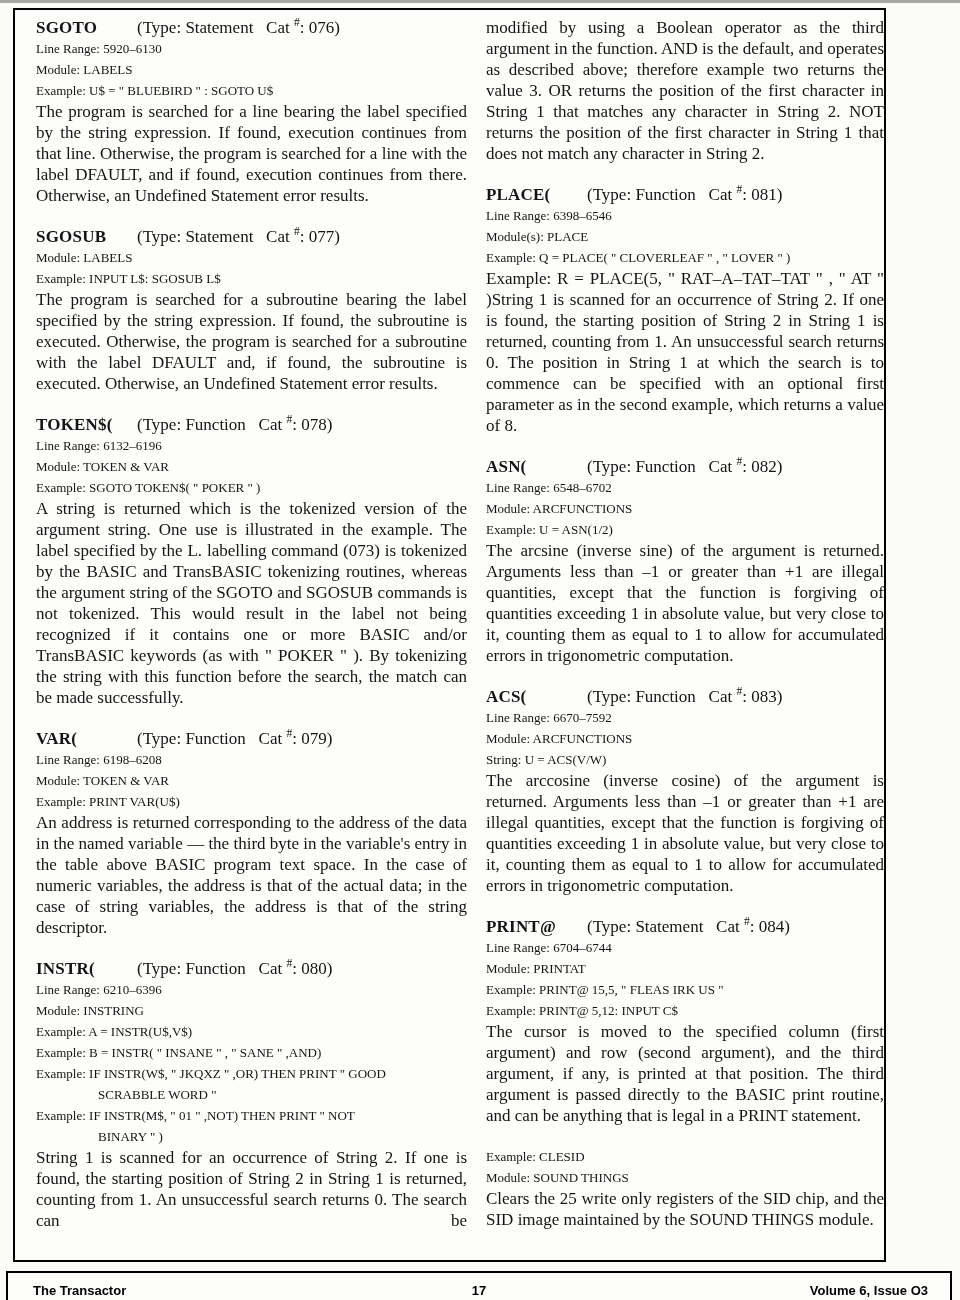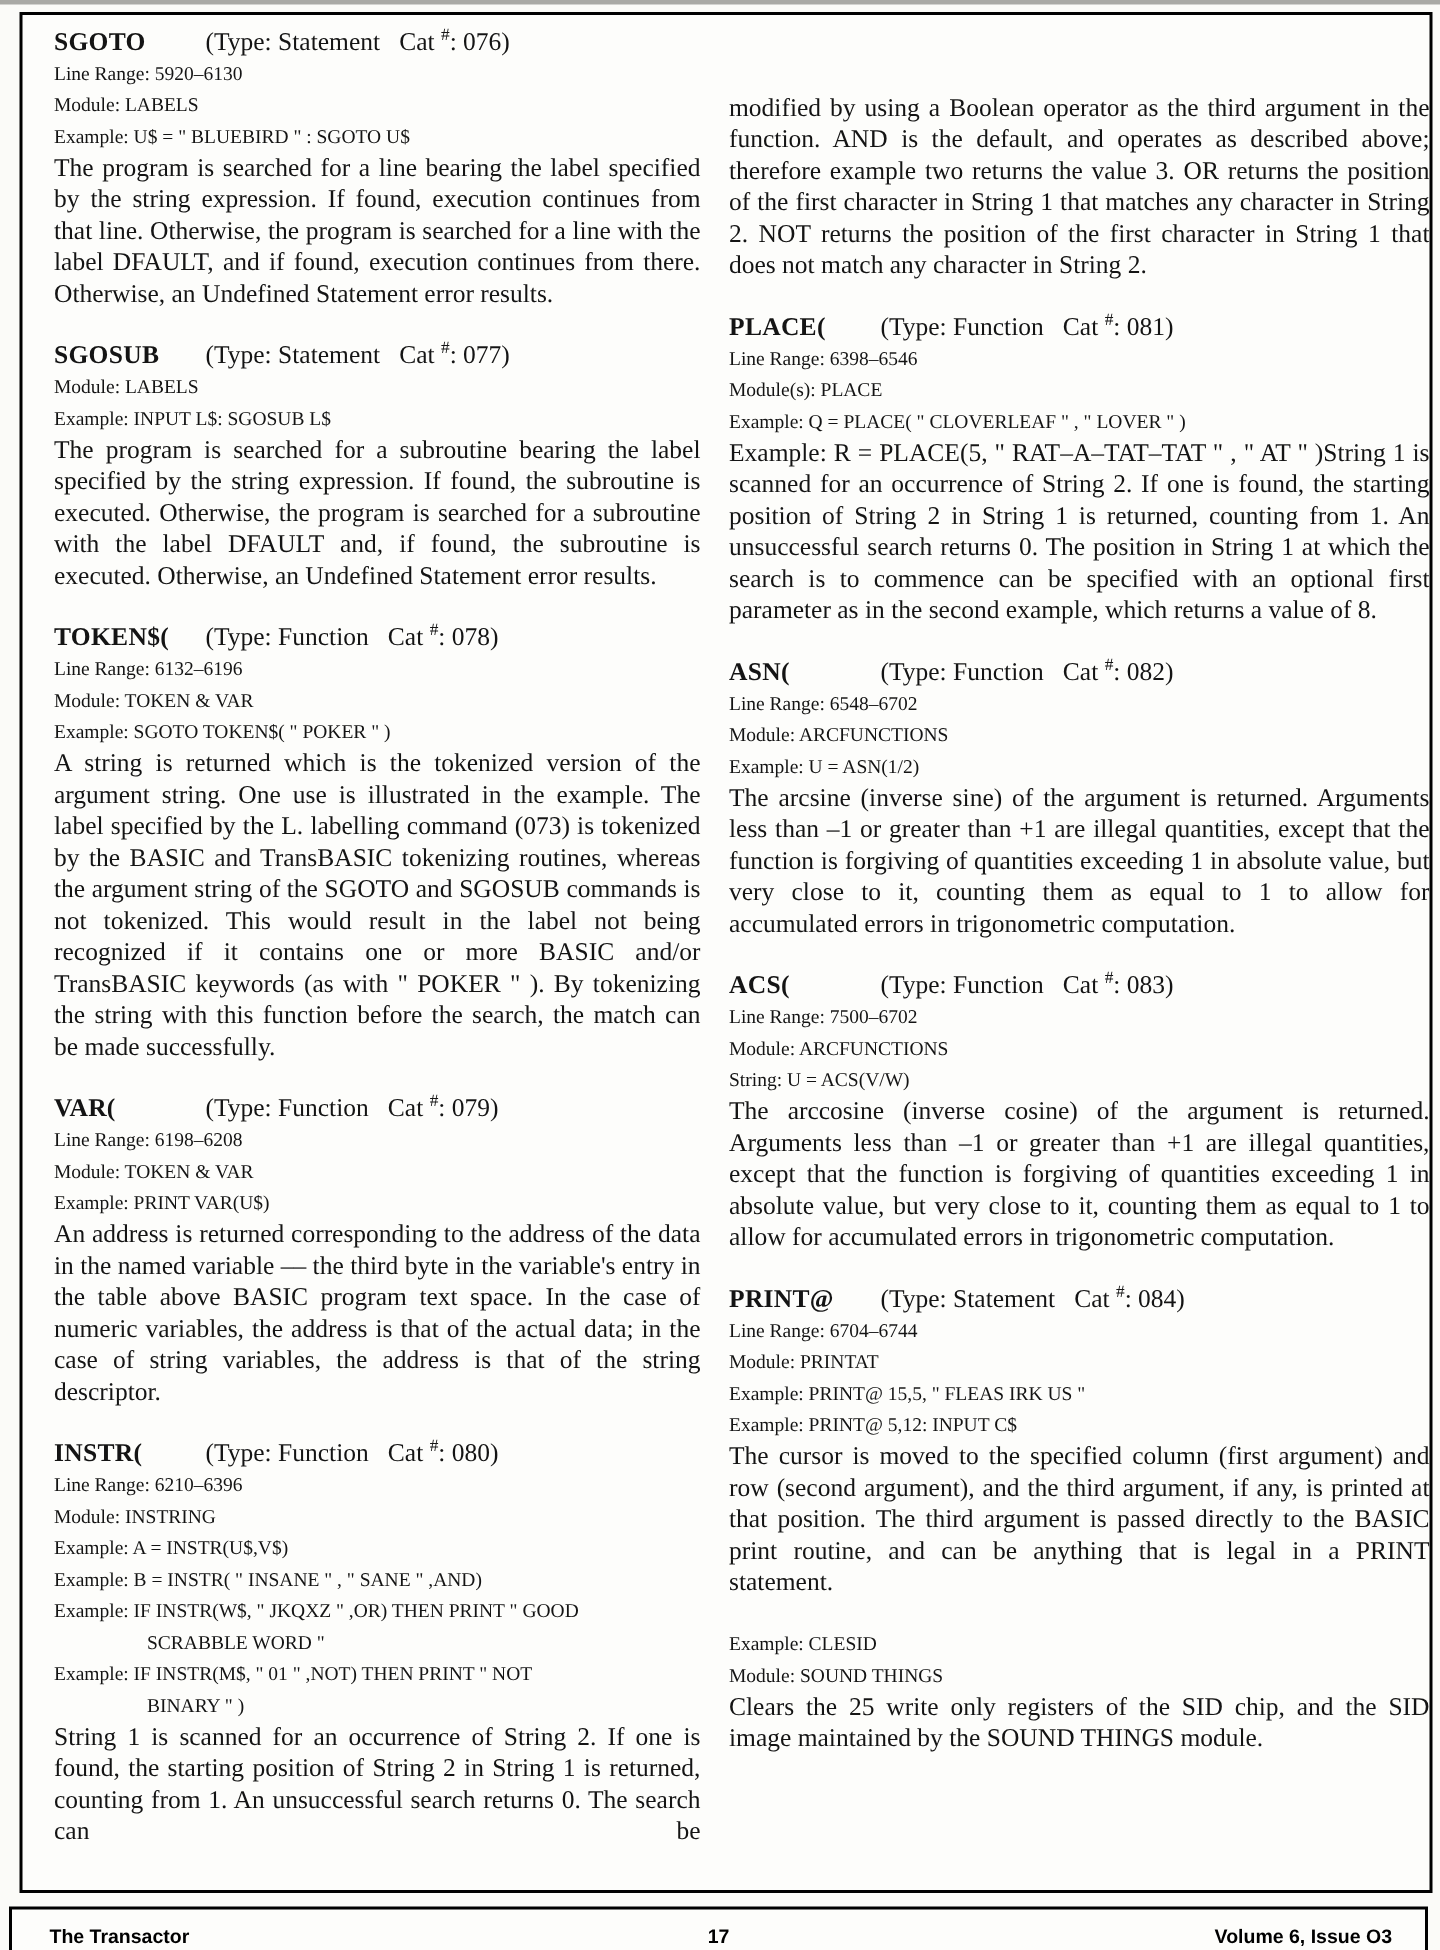--- a/index.html
+++ b/index.html
@@ -9,31 +9,31 @@
     font-family:"Liberation Serif", serif;
     color:#141414;
     position:relative;
   }
   .scan-edge {
     position:absolute; left:0; top:0; width:960px; height:3px;
     background:#a9a9a5;
   }
   .frame {
     position:absolute; left:13px; top:8px;
-    width:942px; height:1254px;
+    width:873px; height:1254px;
     border:2.5px solid #000;
     box-sizing:border-box;
     background:#fdfdfb;
     padding:7px 0 0 21px;
     display:flex; gap:19px;
     overflow:hidden;
   }
   .col { overflow:hidden; }
   .col-left  { width:431px; }
-  .col-right { flex:1;margin-top:44px; }
+  .col-right { flex:1; }
   .sec { margin:0 0 20px 0; }
   .sec-head { display:flex; line-height:21px; font-size:17px; }
   .sec-title { font-weight:bold; min-width:101px; letter-spacing:.2px; }
   .sec-info sup { font-size:68%; line-height:0; vertical-align:super; }
   .meta { font-size:13px; line-height:21px; white-space:normal; }
   .meta.hang-cont { padding-left:62px; }
   .body {
     margin:0; font-size:17px; line-height:21px;
     text-align:justify;
   }
@@ -148,21 +148,21 @@
       <div class="meta">Module: ARCFUNCTIONS</div>
       <div class="meta">Example: U = ASN(1/2)</div>
       <p class="body">The arcsine (inverse sine) of the argument is returned. Arguments less than –1 or greater than +1 are illegal quantities, except that the function is forgiving of quantities exceeding 1 in absolute value, but very close to it, counting them as equal to 1 to allow for accumulated errors in trigonometric computation.</p>
     </section>
 
     <section class="sec">
       <div class="sec-head">
         <span class="sec-title">ACS(</span>
         <span class="sec-info">(Type: Function  Cat <sup>#</sup>: 083)</span>
       </div>
-      <div class="meta">Line Range: 7500–6702</div>
+      <div class="meta">Line Range: 6670–7592</div>
       <div class="meta">Module: ARCFUNCTIONS</div>
       <div class="meta">String: U = ACS(V/W)</div>
       <p class="body">The arccosine (inverse cosine) of the argument is returned. Arguments less than –1 or greater than +1 are illegal quantities, except that the function is forgiving of quantities exceeding 1 in absolute value, but very close to it, counting them as equal to 1 to allow for accumulated errors in trigonometric computation.</p>
     </section>
 
     <section class="sec">
       <div class="sec-head">
         <span class="sec-title">PRINT@</span>
         <span class="sec-info">(Type: Statement  Cat <sup>#</sup>: 084)</span>
       </div>

